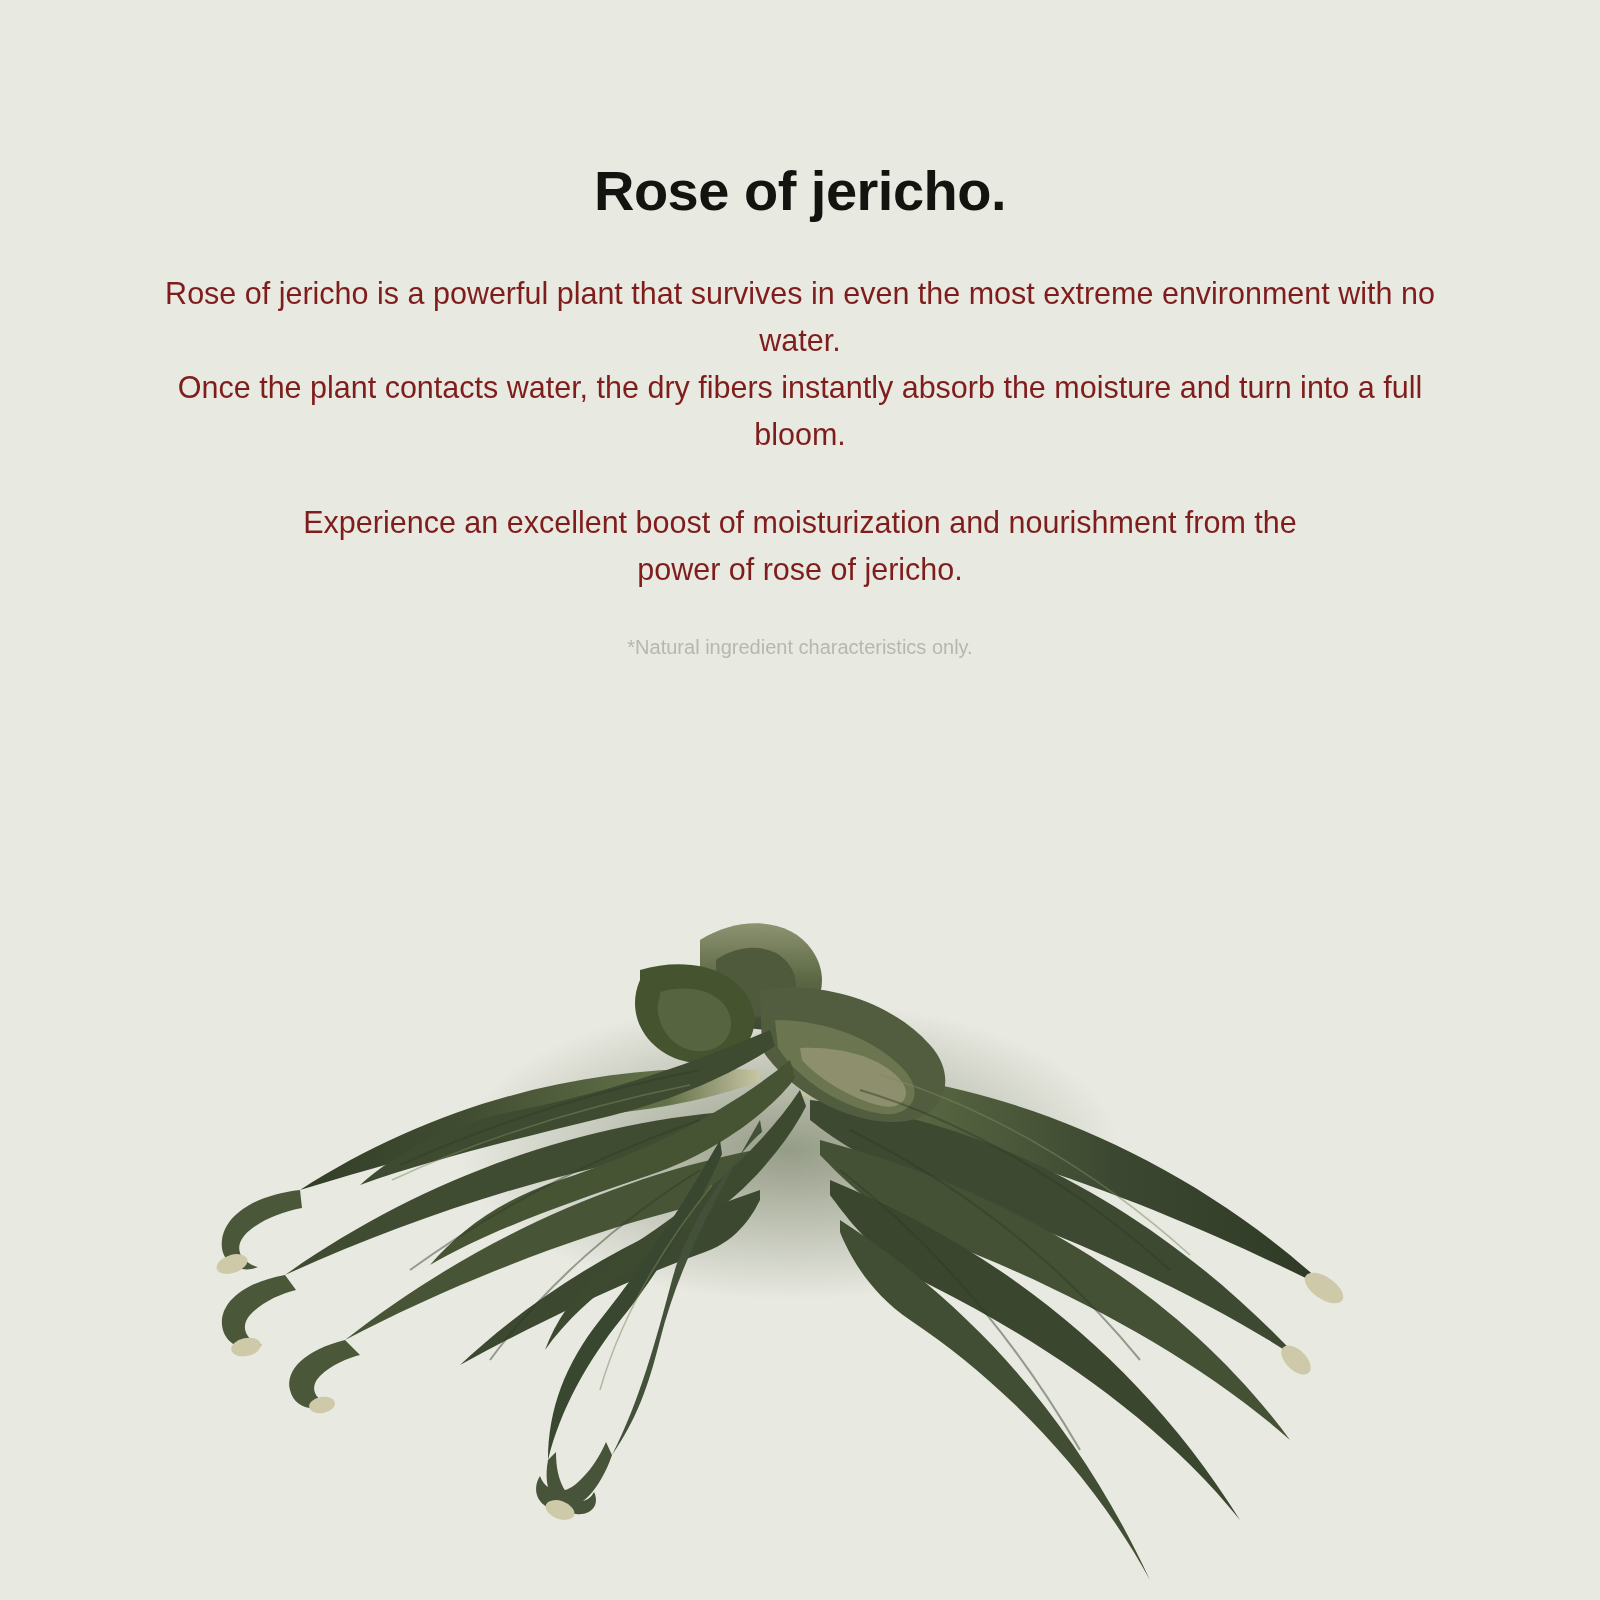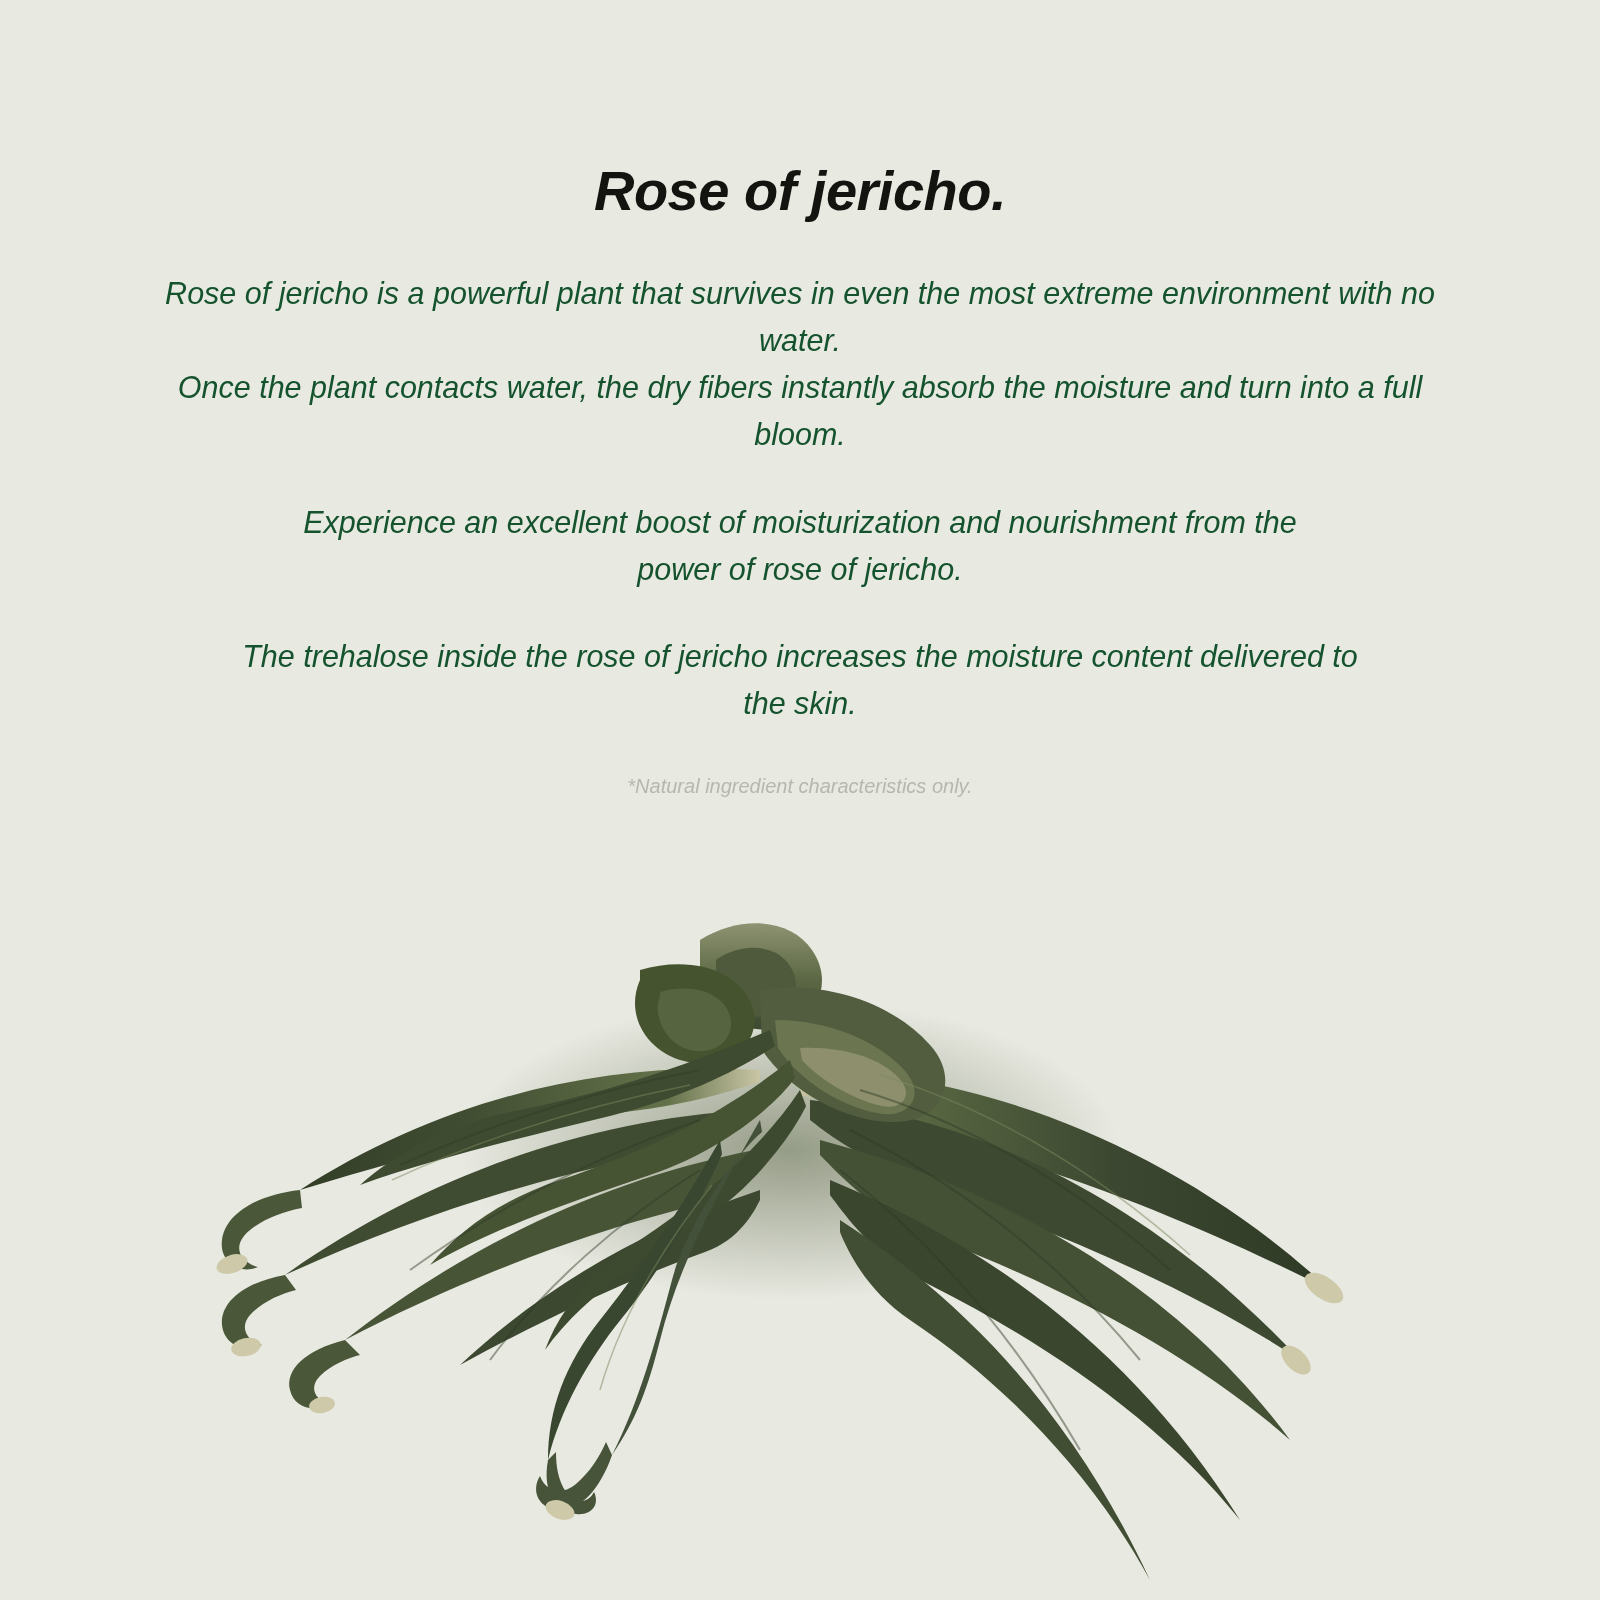--- a/index.html
+++ b/index.html
@@ -13,39 +13,38 @@
     font-family: "Liberation Sans", sans-serif;
     overflow: hidden;
     position: relative;
   }
   .page {
     position: relative;
     width: 1600px;
     height: 1600px;
     background: #e8e9e1;
     overflow: hidden;
-    font-style: italic;
   }
   .content {
     position: relative;
     z-index: 3;
     padding-top: 160px;
     text-align: center;
   }
   .title {
     font-size: 56px;
     font-weight: 600;
     color: #13130f;
     letter-spacing: -0.5px;
     margin: 0 0 48px 0;
     line-height: 1.1;
   }
   .para {
     font-size: 30.5px;
-    color: #14532d;
+    color: #7f1d1d;
     line-height: 1.55;
     margin: 0 auto;
     max-width: 1340px;
     font-weight: 400;
   }
   .para.p1 { max-width: 1330px; margin-bottom: 40px; }
   .para.p2 { max-width: 1040px; margin-bottom: 40px; }
   .para.p3 { max-width: 1160px; margin-bottom: 44px; }
   .footnote {
     font-size: 20px;
@@ -73,21 +72,20 @@
 </style>
 </head>
 <body>
 
 <div class="page">
 
   <div class="content">
     <h1 class="title">Rose of jericho.</h1>
     <p class="para p1">Rose of jericho is a powerful plant that survives in even the most extreme environment with no water.<br>Once the plant contacts water, the dry fibers instantly absorb the moisture and turn into a full bloom.</p>
     <p class="para p2">Experience an excellent boost of moisturization and nourishment from the power of rose of jericho.</p>
-    <p class="para p3">The trehalose inside the rose of jericho increases the moisture content delivered to the skin.</p>
     <p class="footnote">*Natural ingredient characteristics only.</p>
   </div>
 
   <div class="plant-wrap">
     <svg viewBox="0 0 1600 780" xmlns="http://www.w3.org/2000/svg">
       <defs>
         <linearGradient id="gFrond" x1="0" y1="0" x2="1" y2="0">
           <stop offset="0%" stop-color="#c9c6a5"></stop>
           <stop offset="18%" stop-color="#5c6a44"></stop>
           <stop offset="60%" stop-color="#3b4730"></stop>

